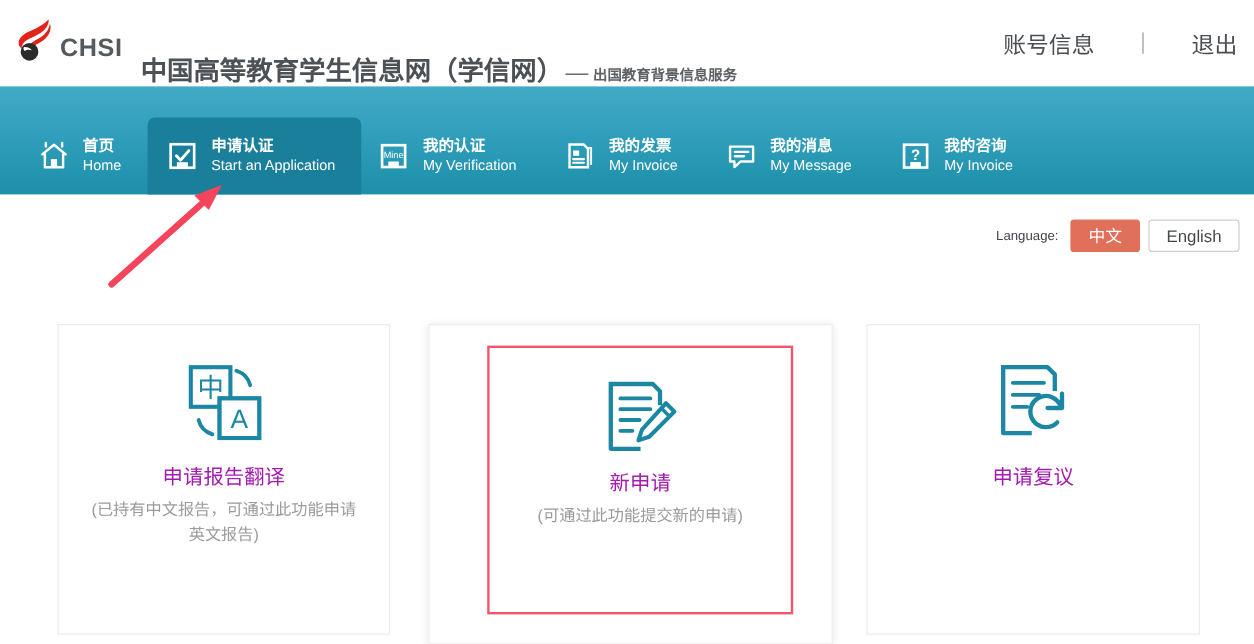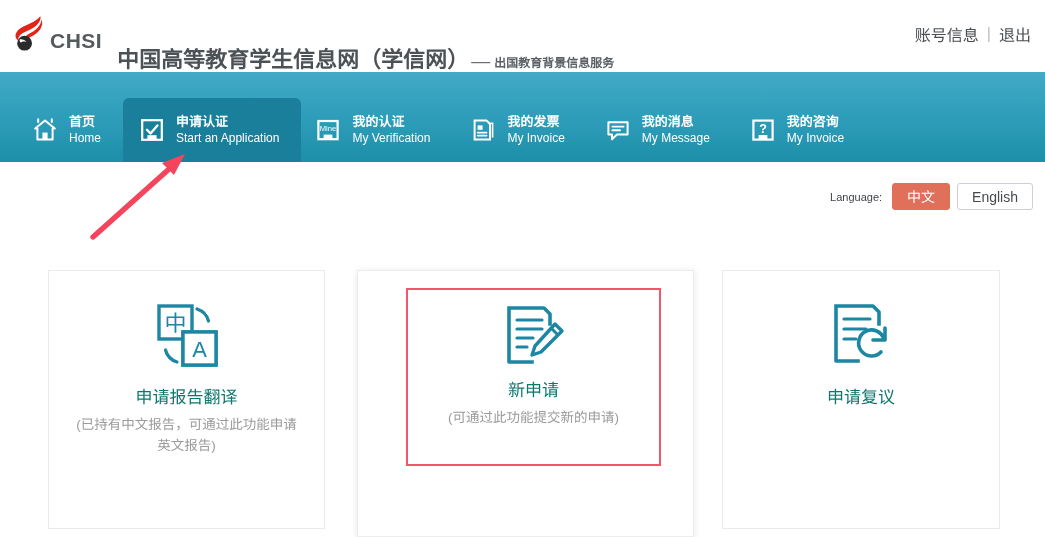--- a/index.html
+++ b/index.html
@@ -67,24 +67,25 @@
   }
   .site-title .sub {
     font-size: 12px;
     color: #5c6166;
     font-weight: bold;
   }
   .header-right {
     position: absolute;
     right: 14px;
     top: 22px;
-    font-size: 16px;
+    font-size: 19px;
     color: #4a4f54;
     display: flex;
     align-items: center;
+    gap: 30px;
   }
   .header-right a {
     color: #4a4f54;
     text-decoration: none;
     cursor: pointer;
   }
   .header-right .sep {
     margin: 0 8px;
     color: #b9bdc1;
   }
@@ -233,34 +234,34 @@
     flex-direction: column;
     align-items: center;
     box-sizing: border-box;
   }
   .card.c1 .card-inner { padding-top: 28px; }
   .card.c3 .card-inner { padding-top: 28px; }
   .card.c2 .card-inner {
     left: 48px;
     top: 17px;
     width: 255px;
-    height: 178px;
+    height: 224px;
     border: 2px solid #f2566a;
-    padding-top: 12px;
+    padding-top: 24px;
   }
   .card-icon {
     width: 74px;
     height: 74px;
     margin-bottom: 14px;
     display: block;
   }
   .card.c2 .card-icon { width: 68px; height: 68px; margin-bottom: 10px; }
   .card-title {
     font-size: 17px;
-    color: #0f766e;
+    color: #a21caf;
     font-weight: normal;
     margin-bottom: 6px;
     text-align: center;
     line-height: 1.3;
   }
   .card-desc {
     font-size: 13.5px;
     color: #9b9b9b;
     text-align: center;
     line-height: 1.55;

